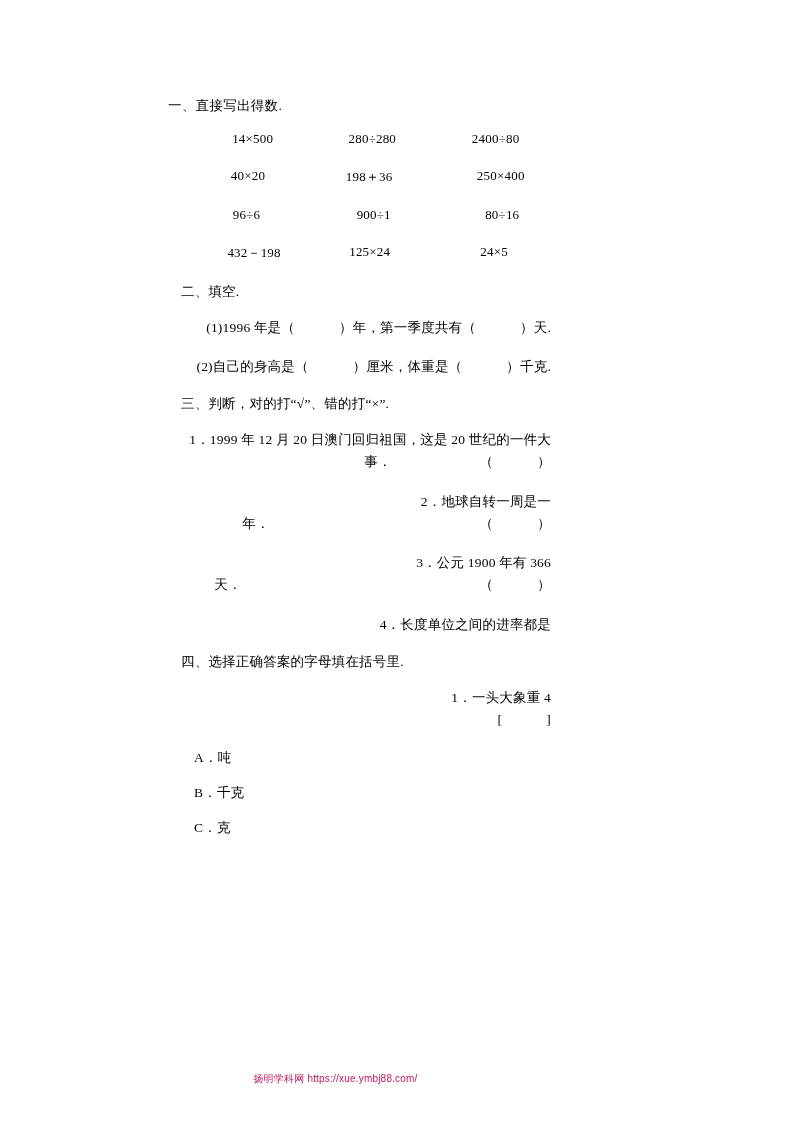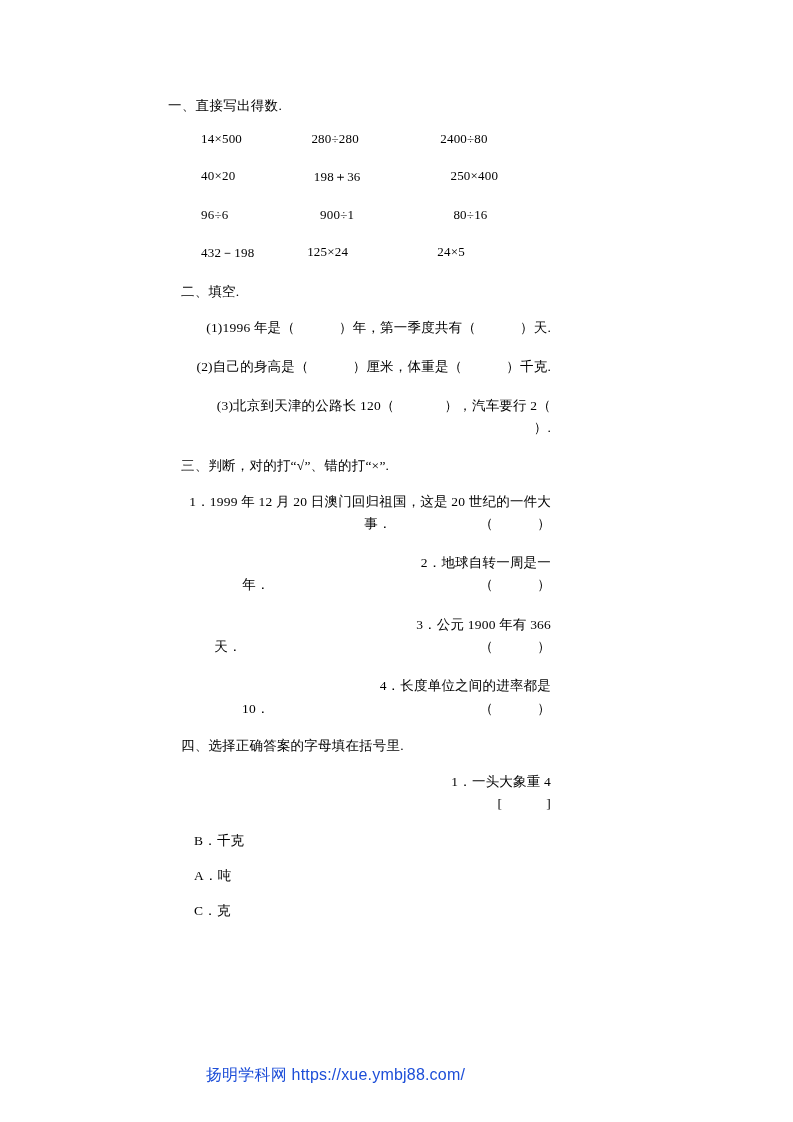--- a/index.html
+++ b/index.html
@@ -29,20 +29,21 @@
     letter-spacing: 0.3px;
   }
   
   .calc-grid {
     margin: 0 0 10px 0;
     padding-left: 33px;
   }
   .calc-row {
     display: flex;
     margin-bottom: 21px;
+    text-align: center;
   }
   .calc-cell {
     font-size: 13px;
     letter-spacing: 0.2px;
   }
   .calc-cell.c1 { width: 140px; }
   .calc-cell.c2 { width: 165px; }
   .calc-cell.c3 { width: 150px; }
   .calc-row.r1 .c2 { padding-left: 7px; }
   .calc-row.r1 .c3 { padding-left: 7px; }
@@ -86,22 +87,22 @@
     margin: 0 0 17px 0;
     text-indent: 26px;
     letter-spacing: 0.2px;
   }
   .footer {
     position: absolute;
     left: 0;
     right: 0;
     bottom: 36px;
     text-align: center;
-    font-size: 16px;
-    color: #1d4ed8;
+    font-size: 10px;
+    color: #be185d;
     font-family: "Liberation Sans", sans-serif;
     letter-spacing: 0.2px;
   }
 </style>
 </head>
 <body>
 
 <div class="page">
 
   <p class="sec-title">一、直接写出得数.</p>
@@ -128,35 +129,34 @@
       <span class="calc-cell c3">24×5</span>
     </div>
   </div>
 
   <p class="sec-head">二、填空.</p>
 
   <p class="q"><span>(1)1996 年是（</span><span class="gap"></span><span>）年，第一季度共有（</span><span class="gap"></span><span>）天.</span></p>
 
   <p class="q"><span>(2)自己的身高是（</span><span class="gap"></span><span>）厘米，体重是（</span><span class="gap"></span><span>）千克.</span></p>
 
-  <p class="q"><span>(3)北京到天津的公路长 120（</span><span class="gap lg"></span><span>），汽车要行 2（</span><span class="gap lg"></span><span>）.</span></p>
 
 
   <p class="sec-head">三、判断，对的打“√”、错的打“×”.</p>
 
   <p class="q"><span>1．1999 年 12 月 20 日澳门回归祖国，这是 20 世纪的一件大</span><span class="hang"><span>事．</span><span class="spacer-mid"></span><span>（</span><span class="gap"></span><span>）</span></span></p>
 
   <p class="q"><span>2．地球自转一周是一</span><span class="hang"><span>年．</span><span class="spacer-xl"></span><span class="spacer-sm"></span><span>（</span><span class="gap"></span><span>）</span></span></p>
 
   <p class="q"><span>3．公元 1900 年有 366</span><span class="hang"><span>天．</span><span class="spacer-xl"></span><span class="spacer-mid"></span><span>（</span><span class="gap"></span><span>）</span></span></p>
 
-  <p class="q"><span>4．长度单位之间的进率都是</span><span class="hang"><span>10．</span><span class="spacer-xl"></span><span class="spacer-sm"></span><span>（</span><span class="gap"></span><span>）</span></span></p>
+  <p class="q"><span>4．长度单位之间的进率都是</span></p>
 
   <p class="sec-head">四、选择正确答案的字母填在括号里.</p>
 
   <p class="q"><span>1．一头大象重 4</span><span class="hang"><span>[</span><span class="gap"></span><span>]</span></span></p>
 
+  <p class="choice">A．吨</p>
   <p class="choice">B．千克</p>
-  <p class="choice">A．吨</p>
   <p class="choice">C．克</p>
 
   <div class="footer">扬明学科网 https://xue.ymbj88.com/</div>
 </div>
 
 </body></html>

